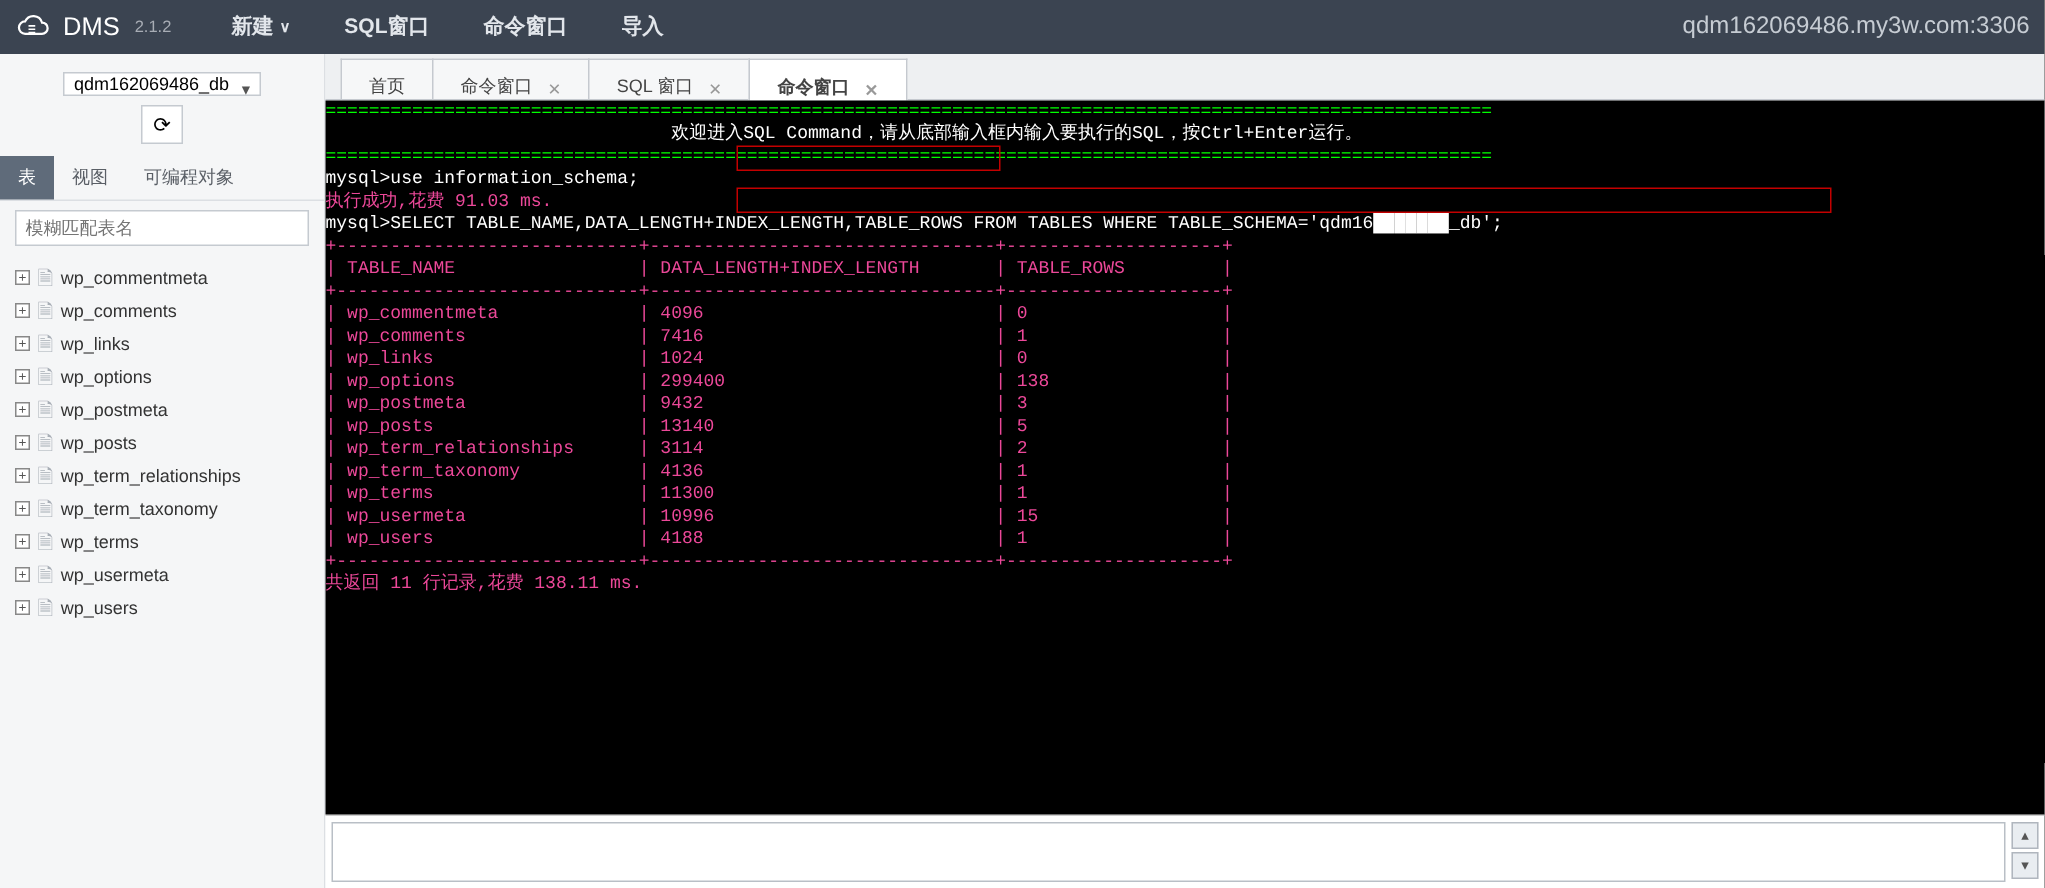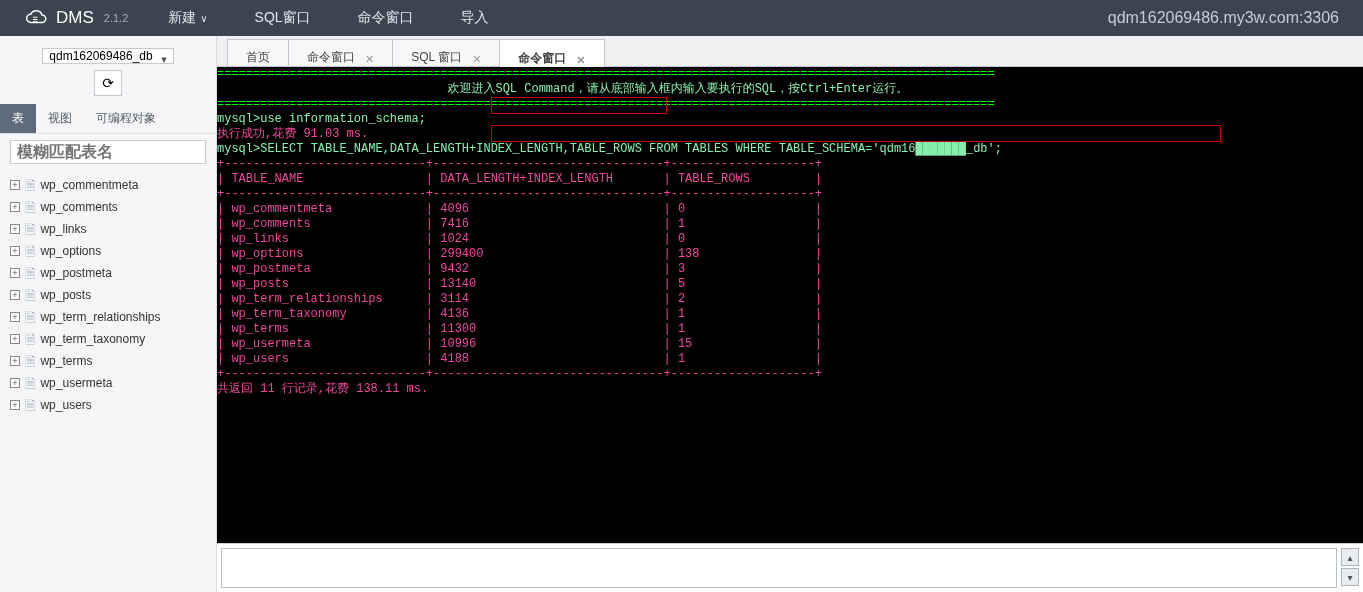--- a/index.html
+++ b/index.html
@@ -1,64 +1,64 @@
 <!DOCTYPE html>
 <html><head>
 <meta charset="utf-8">
 <style>
 * { margin: 0; padding: 0; box-sizing: border-box; }
 body { font-family: "Microsoft YaHei", Arial, sans-serif; font-size: 13px; background: #fff; overflow: hidden; }
 
 
 .header {
   height: 36px; background: #3b4451; color: #d0d4da;
-  display: flex; align-items: center; padding: 0 24px;
+  display: flex; align-items: center; padding: 0 10px;
 }
 .logo-block { display: flex; align-items: center; gap: 8px; margin-right: 40px; }
 .logo-icon svg { width: 24px; height: 18px; display:block; }
 .app-name { color: #fff; font-size: 17px; font-weight: 500; }
 .app-ver { color: #a8adb5; font-size: 11px; margin-left: 2px; }
-.top-menu { display: flex; gap: 47px; }
+.top-menu { display: flex; gap: 36px; font-weight: bold; }
 .top-menu-item { color: #e2e6eb; font-size: 14px; cursor: pointer; display:flex; align-items:center; gap:4px; }
 .chev { font-size: 10px; }
 .conn-info { margin-left: auto; font-size: 16px; color: #c6ccd3; }
 
 
 .body { display: flex; height: calc(100vh - 36px); }
 
 
 .sidebar { width: 217px; background: #f5f6f7; border-right: 1px solid #dcdfe3; display:flex; flex-direction:column; }
 .sb-row1 { display:flex; align-items:center; padding: 12px 10px 8px; gap:6px;flex-direction:column; }
 .db-select { flex:1; height: 26px; border:1px solid #c5cad0; background:#fff; font-size:12px; padding: 0 20px 0 6px; position:relative; display:flex; align-items:center; cursor:pointer; }
 .db-select:after { content:"▾"; position:absolute; right:6px; top:4px; font-size:11px; color:#555; }
 .refresh-btn { width:28px; height:26px; border:1px solid #c5cad0; background:#fff; display:flex; align-items:center; justify-content:center; cursor:pointer; font-size:14px; }
 
 .sb-tabs { display:flex; border-bottom:1px solid #dcdfe3; }
 .sb-tab { padding:6px 12px; font-size:12px; color:#5a5f66; cursor:pointer; }
 .sb-tab.active { background:#5f6b7a; color:#fff; }
 
-.filter-input { margin:6px 10px; width:calc(100% - 20px); height:24px; border:1px solid #c5cad0; padding:0 6px; font-size:16px;font-weight:bold; }
+.filter-input { margin:6px 10px; width:calc(100% - 20px); height:24px; border:1px solid #c5cad0; padding:0 6px; font-size:12px; }
 
 .tree { padding: 4px 0; overflow-y:auto; }
 .tree-item { display:flex; align-items:center; height:22px; padding:0 10px; font-size:12px; color:#333; cursor:pointer; gap:5px; }
 .tree-tog { width:10px; height:10px; border:1px solid #888; display:flex; align-items:center; justify-content:center; font-size:9px; line-height:1; color:#555; background:#fff; }
 .tree-file { color:#a8aeb6; font-size:13px; line-height:1; }
 
 
 .main { flex:1; display:flex; flex-direction:column; min-width:0; }
 
 .tabs-bar { height:31px; background:#eef0f2; border-bottom:1px solid #c5c9cf; display:flex; align-items:flex-end; padding-left:10px; padding-top:2px; }
 .tab { height:27px; padding:0 18px; display:flex; align-items:flex-end; gap:10px; font-size:12px; color:#444;
   border:1px solid #c5c9cf; border-bottom:none; background:#f6f7f8; margin-right:-1px; cursor:pointer; position:relative; }
 .tab.active { background:#fff; height:28px; margin-bottom:-1px; font-weight:600; }
 .tab-x { color:#999; font-size:11px; cursor:pointer; }
 
 .console-wrap { flex:1; background:#000; overflow:auto; padding:0; position:relative; }
 .console { font-family: "Consolas","Courier New",monospace; font-size:12px; color:#fff; white-space:pre; line-height:1.25; }
-.c-green { color:#86efac; }
+.c-green { color:#ffffff; }
 .c-white { color:#ec4899; }
 
 .hr-dash { color:#00ff00; letter-spacing:0; }
 .welcome { text-align:center; }
 
 .red-box-1 { position:absolute; left:274px; top:30px; width:176px; height:17px; border:1px solid #c40000; pointer-events:none; }
 .red-box-2 { position:absolute; left:274px; top:58px; width:730px; height:17px; border:1px solid #c40000; pointer-events:none; }
 
 .bottom-input-wrap { background:#fff; border-top:1px solid #ccc; padding:4px; display:flex; align-items:flex-start; gap:4px; }
 .cmd-input { flex:1; height:40px; border:1px solid #b9bfc6; padding:4px 6px; font-family:"Consolas",monospace; font-size:12px; resize:none; }

